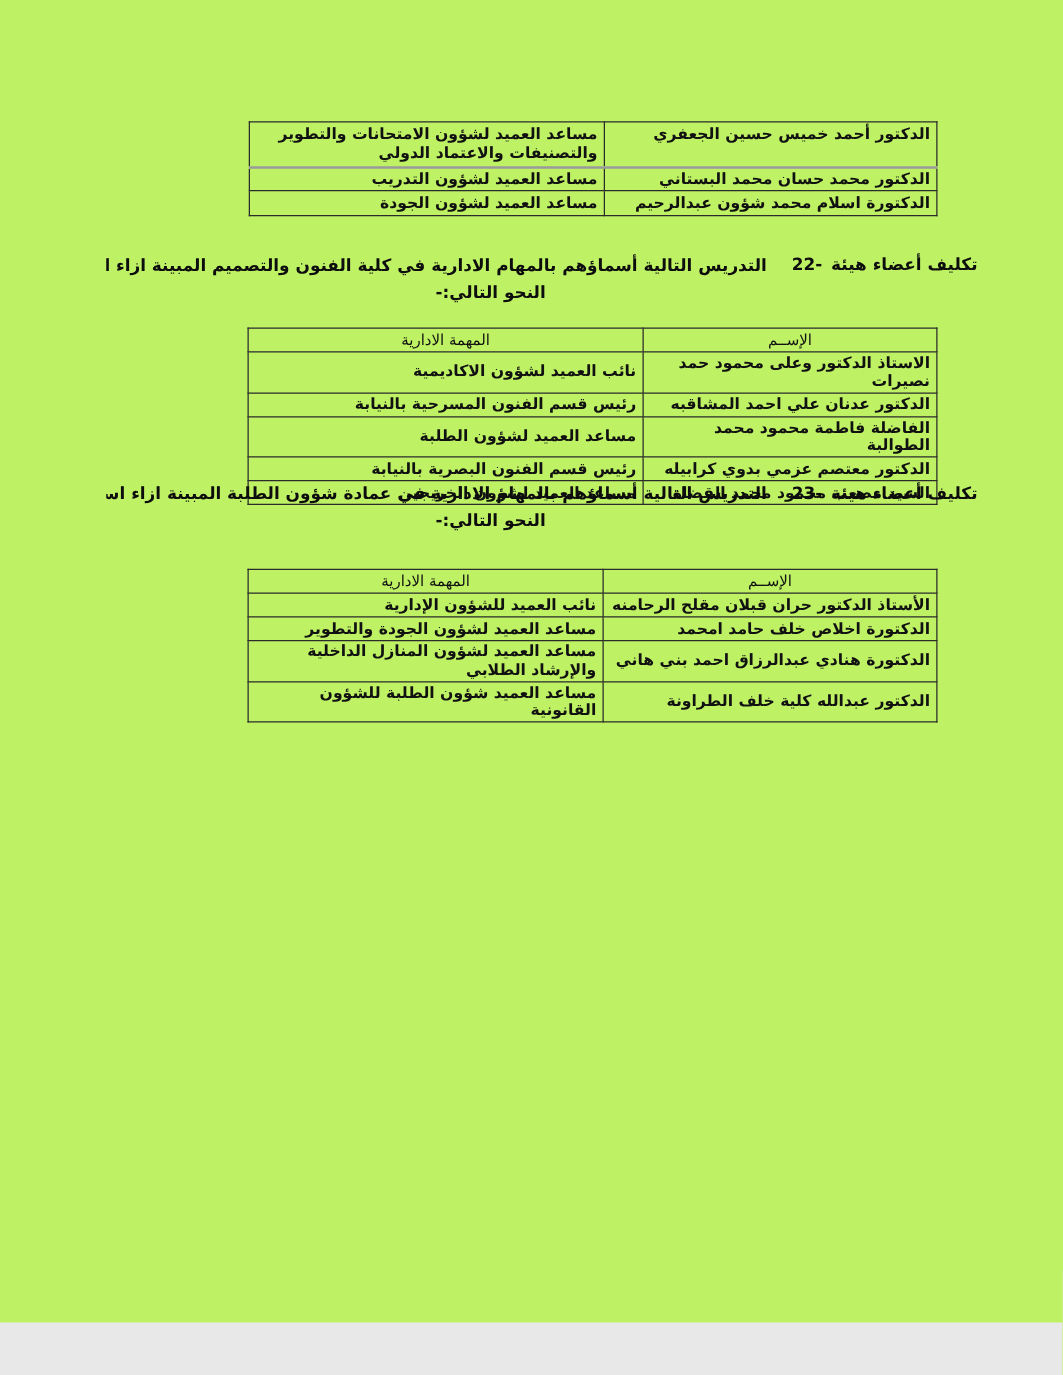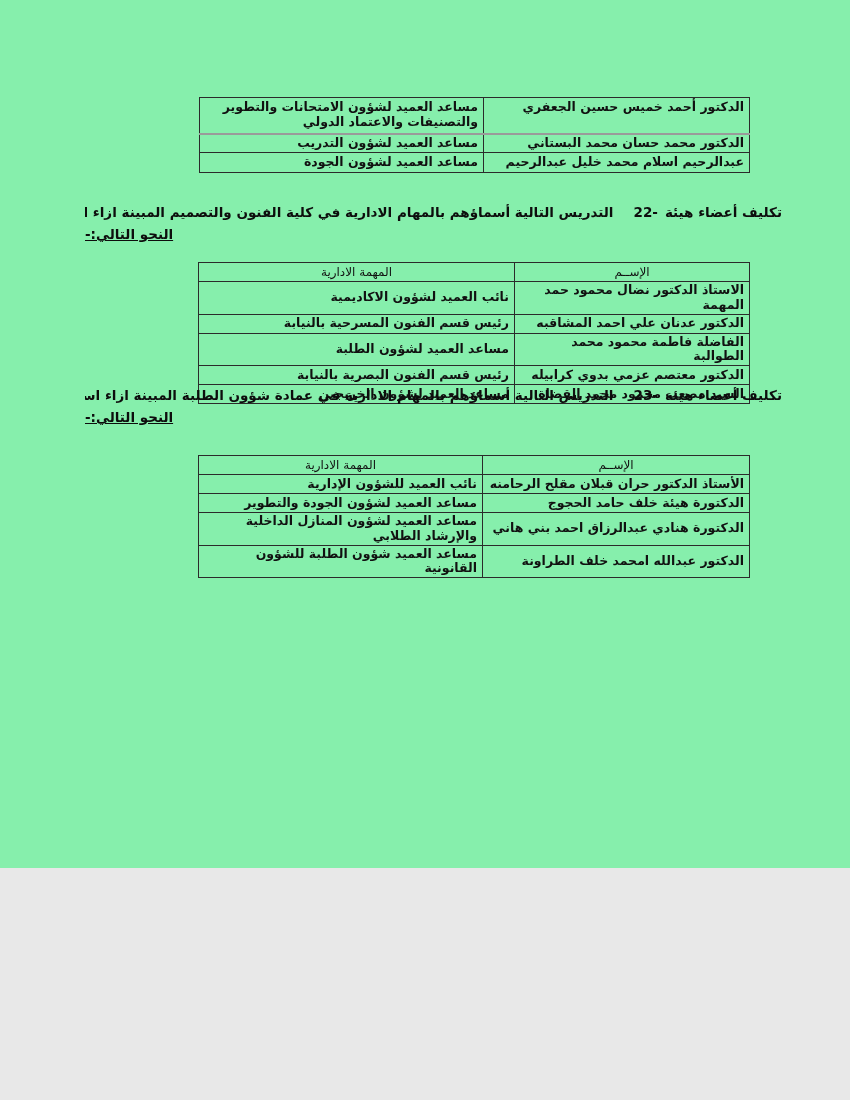--- a/index.html
+++ b/index.html
@@ -1,19 +1,19 @@
 <!DOCTYPE html>
 <html lang="ar"><head>
 <meta charset="utf-8">
 <style>
   * { margin:0; padding:0; box-sizing:border-box; }
   body { background:#e8e8e8; font-family:"DejaVu Sans", sans-serif; }
   .page {
-    position:relative; width:850px; height:868px; margin:0 auto;
-    background:#86efac; color:#111; overflow:hidden;
+    position:relative; width:850px; height:1058px; margin:0 auto;
+    background:#bef264; color:#111; overflow:hidden;
   }
   table { border-collapse:collapse; table-layout:fixed; position:absolute; }
   td {
     border:1px solid #2b2b2b; font-size:12.5px; font-weight:bold;
     direction:rtl; text-align:right; padding:1px 5px 1px 2px;
     vertical-align:middle; overflow:hidden; line-height:1.18;
   }
   td.hdr { font-weight:normal; font-size:12px; text-align:center; padding:1px 14px; }
   .t1 { left:199px; top:97px; width:551px; }
   .t1 .col-role { width:284px; }
@@ -29,40 +29,40 @@
   .heading {
     position:absolute; left:85px; width:697px;
     font-size:13.5px; font-weight:bold; line-height:21px; color:#0d0d0d;
   }
   .h22 { top:202px; }
   .h23 { top:385px; }
   .h-line1 { display:flex; direction:ltr; align-items:baseline; white-space:nowrap; }
   .h-rest { direction:rtl; overflow:hidden; }
   .h-num { margin-left:auto; direction:ltr; padding-left:20px; }
   .h-lead { direction:rtl; margin-left:7px; }
-  .h-line2 { direction:rtl; text-align:left; padding-right:82px; margin-top:1px;text-decoration:underline; }
+  .h-line2 { direction:rtl; text-align:center; padding-right:82px; margin-top:1px; }
 </style>
 </head>
 <body>
 
 <div class="page">
 
   <table class="t1">
     <tbody>
         <tr class="row-tall gray-sep">
       <td class="col-role">مساعد العميد لشؤون الامتحانات والتطوير والتصنيفات والاعتماد الدولي</td>
       <td>الدكتور أحمد خميس حسين الجعفري</td>
     </tr>
     <tr>
       <td class="col-role">مساعد العميد لشؤون التدريب</td>
       <td>الدكتور محمد حسان محمد البستاني</td>
     </tr>
     <tr class="row-20">
       <td class="col-role">مساعد العميد لشؤون الجودة</td>
-      <td>عبدالرحيم اسلام محمد خليل عبدالرحيم</td>
+      <td>الدكتورة اسلام محمد شؤون عبدالرحيم</td>
     </tr>
   </tbody>
     </table>
 
   <div class="heading h22">
     <div class="h-line1">
       <span class="h-rest">التدريس التالية أسماؤهم بالمهام الادارية في كلية الفنون والتصميم المبينة ازاء اسم كل منهم وعلى</span>
       <span class="h-num">22-</span>
       <span class="h-lead">تكليف أعضاء هيئة</span>
     </div>
@@ -70,21 +70,21 @@
   </div>
 
   <table class="t2">
     <tbody>
         <tr>
       <td class="hdr col-role">المهمة الادارية</td>
       <td class="hdr">الإســم</td>
     </tr>
     <tr>
       <td class="col-role">نائب العميد لشؤون الاكاديمية</td>
-      <td>الاستاذ الدكتور نضال محمود حمد المهمة</td>
+      <td>الاستاذ الدكتور وعلى محمود حمد نصيرات</td>
     </tr>
     <tr>
       <td class="col-role">رئيس قسم الفنون المسرحية بالنيابة</td>
       <td>الدكتور عدنان علي احمد المشاقبه</td>
     </tr>
     <tr>
       <td class="col-role">مساعد العميد لشؤون الطلبة</td>
       <td>الفاضلة فاطمة محمود محمد الطوالبة</td>
     </tr>
     <tr>
@@ -112,26 +112,26 @@
         <tr>
       <td class="hdr col-role">المهمة الادارية</td>
       <td class="hdr">الإســم</td>
     </tr>
     <tr>
       <td class="col-role">نائب العميد للشؤون الإدارية</td>
       <td>الأستاذ الدكتور حران قبلان مقلح الرحامنه</td>
     </tr>
     <tr>
       <td class="col-role">مساعد العميد لشؤون الجودة والتطوير</td>
-      <td>الدكتورة هيئة خلف حامد الحجوج</td>
+      <td>الدكتورة اخلاص خلف حامد امحمد</td>
     </tr>
     <tr>
       <td class="col-role">مساعد العميد لشؤون المنازل الداخلية والإرشاد الطلابي</td>
       <td>الدكتورة هنادي عبدالرزاق احمد بني هاني</td>
     </tr>
     <tr>
       <td class="col-role">مساعد العميد شؤون الطلبة للشؤون القانونية</td>
-      <td>الدكتور عبدالله امحمد خلف الطراونة</td>
+      <td>الدكتور عبدالله كلية خلف الطراونة</td>
     </tr>
   </tbody>
     </table>
 
 </div>
 
 </body></html>

